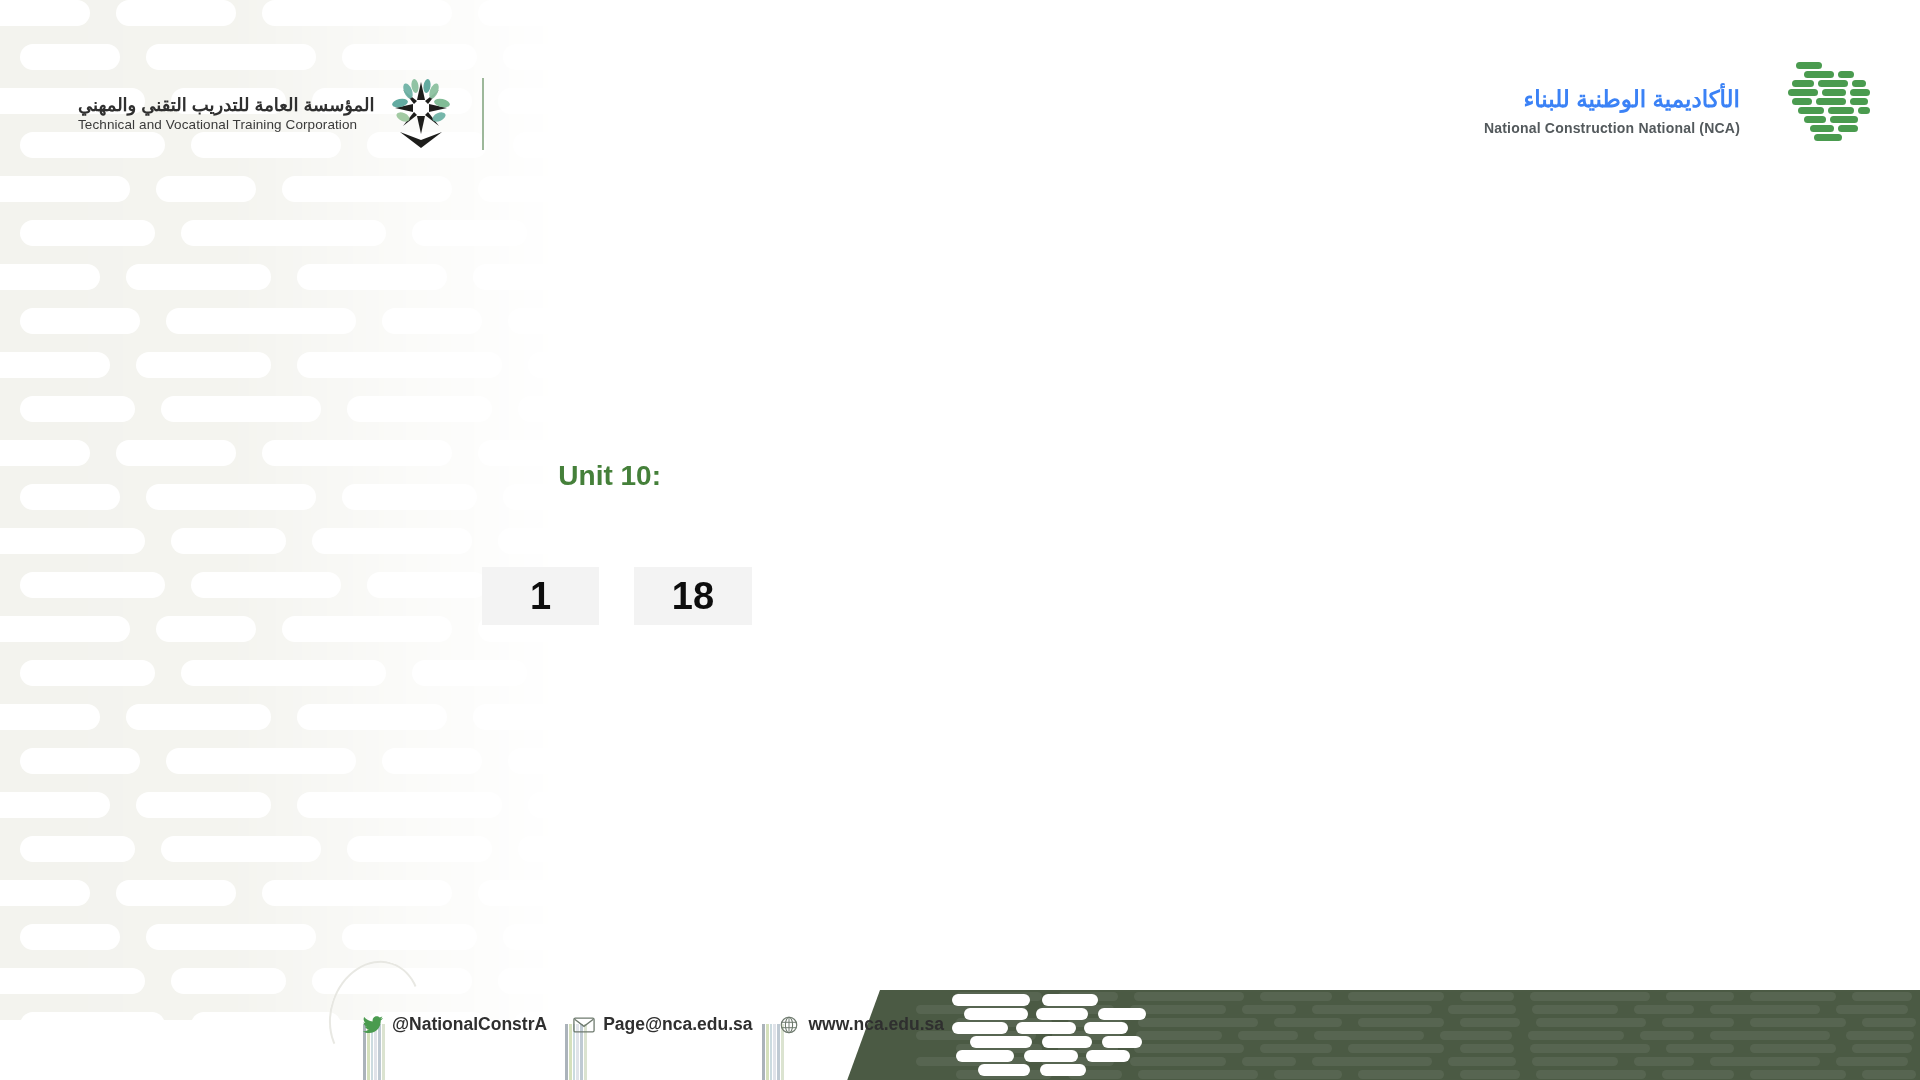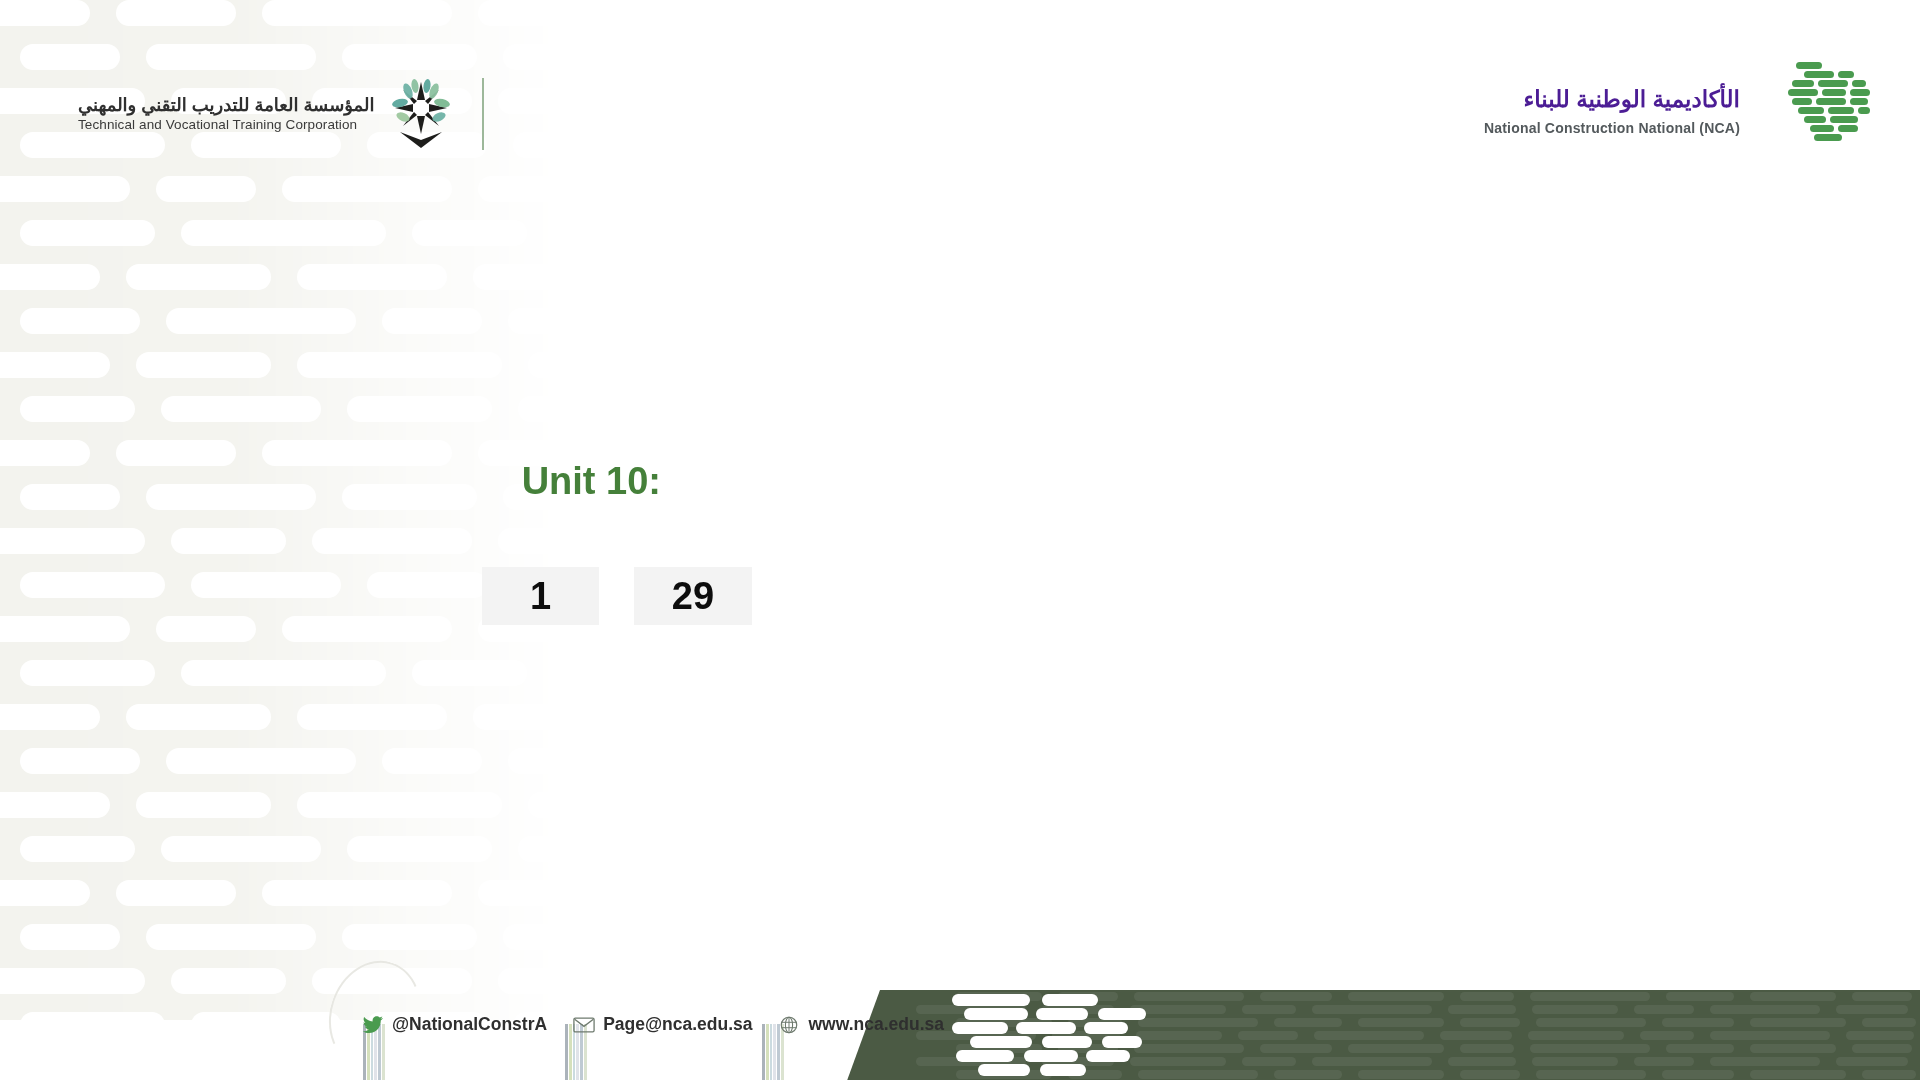--- a/index.html
+++ b/index.html
@@ -80,21 +80,21 @@
     position:absolute;
     right:48px; top:60px;
     display:flex;
     align-items:center;
     gap:12px;
   }
   .logo-nca .wordmark { text-align:right; line-height:1.3; }
   .logo-nca .ar {
     font-size:23px;
     font-weight:700;
-    color:#4c1d95;
+    color:#3b82f6;
     direction:rtl;
     letter-spacing:1px;
     white-space:nowrap;
     margin-top:20px;
   }
   .logo-nca .en {
     font-size:14px;
     font-weight:700;
     color:#53595c;
     letter-spacing:.2px;
@@ -118,21 +118,21 @@
     letter-spacing:.3px;
   }
 
   .unit-row {
     position:absolute;
     left:480px; top:460px;
     display:flex; align-items:center;
   }
   .unit-row .label {
     width:205px;
-    font-size:38px;
+    font-size:28px;
     font-weight:700;
     color:#45803a;
     text-align:right;
     padding-right:24px;
   }
   .unit-row .value-box {
     width:809px; height:60px;
     background:#f3f3f3;
     display:flex; align-items:center;
     padding-left:14px;
@@ -513,21 +513,21 @@
     </svg>
   </div>
 
 
   <div class="unit-row">
     <span class="label">Unit 10:</span>
   </div>
 
   <div class="page-row">
     <div class="num-box current">1</div>
-    <div class="num-box total">29</div>
+    <div class="num-box total">18</div>
   </div>
 
   <div class="footer-bar">
     <div class="green-notch"></div>
     <div class="green"></div>
     <div class="green-bricks" id="greenBricks">
         <div class="gb" style="left: 6px; top: 2px; width: 86px;"></div>
         <div class="gb" style="left: 108px; top: 2px; width: 60px;"></div>
         <div class="gb" style="left: 184px; top: 2px; width: 110px;"></div>
         <div class="gb" style="left: 310px; top: 2px; width: 72px;"></div>

